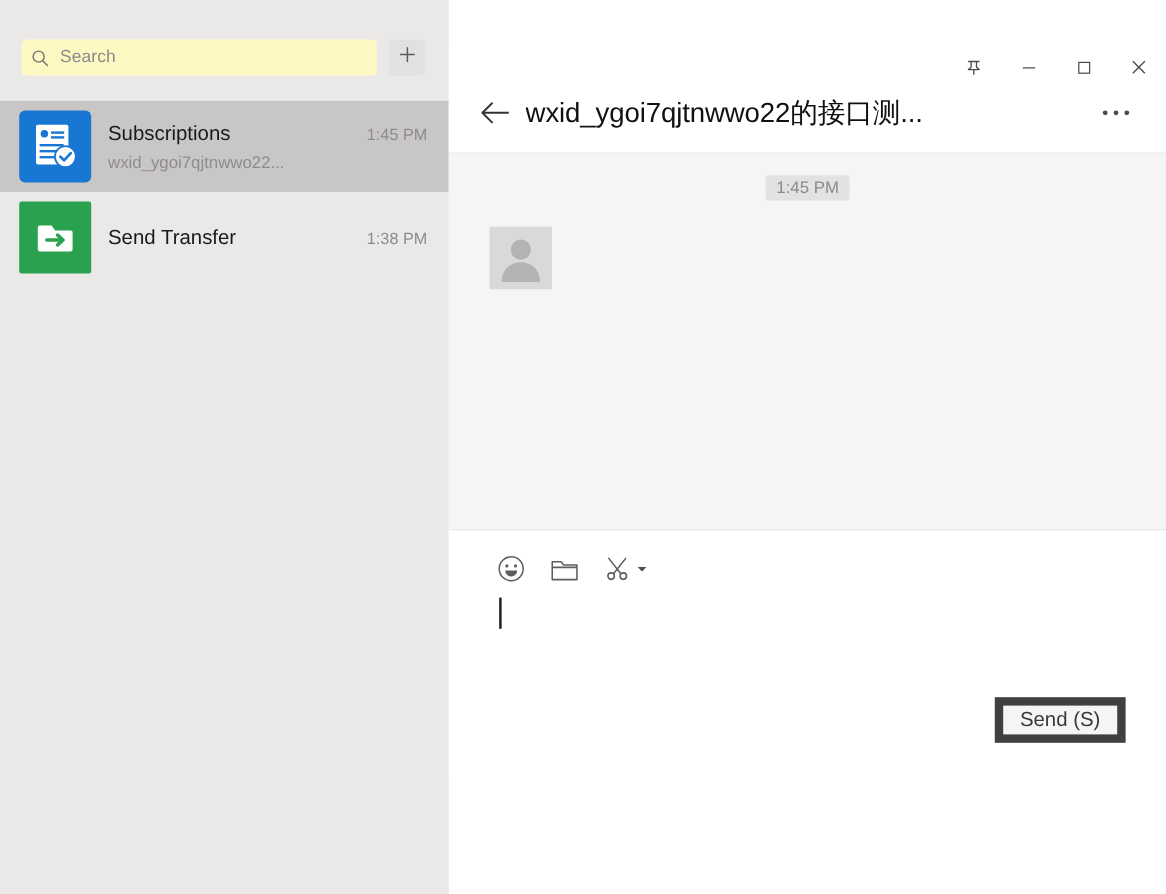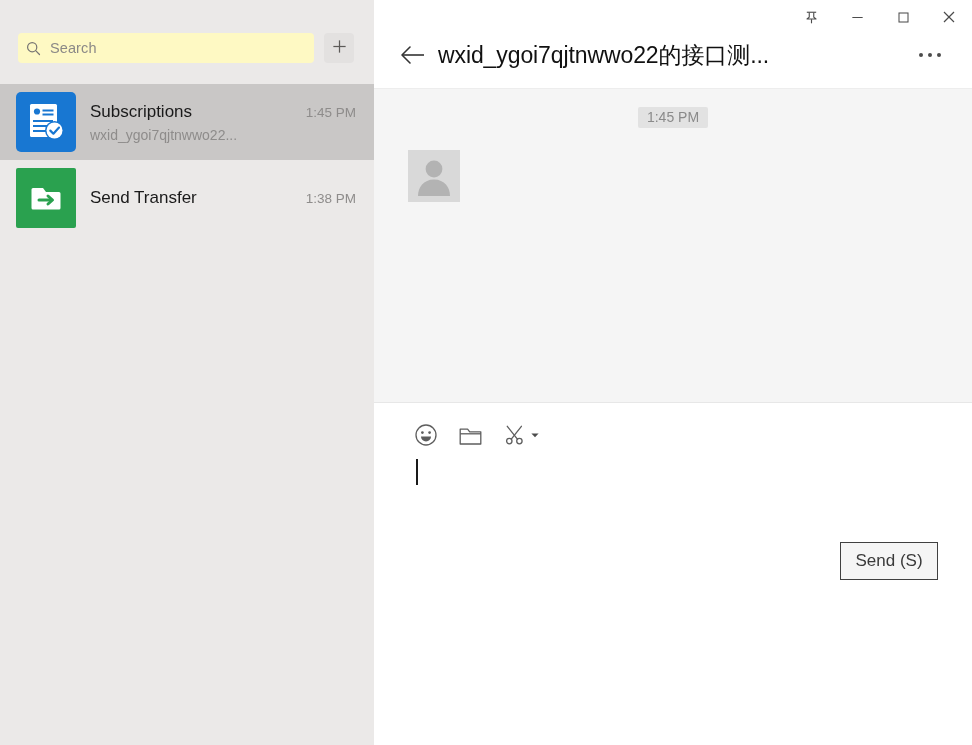--- a/index.html
+++ b/index.html
@@ -138,20 +138,21 @@
   .conv-item.single .conv-body { gap: 0; }
 
   
   .chat {
     position: relative;
     flex: 1 1 auto;
     height: 604px;
     background: #ffffff;
     display: flex;
     flex-direction: column;
+    margin-top: 39px;
   }
 
   .titlebar {
     position: absolute;
     top: 0; right: 0;
     height: 34px;
     display: flex;
     align-items: center;
     gap: 0px;
     z-index: 5;
@@ -322,21 +323,21 @@
     display: flex;
     align-items: flex-start;
     justify-content: flex-end;
     padding: 0 34px 0 0;
   }
 
   .send-btn {
     min-width: 98px;
     height: 38px;
     background: #f5f5f5;
-    border: 1px solid #404040;
+    border: 7px solid #404040;
     color: #3a3a3a;
     font-size: 17px;
     display: flex;
     align-items: center;
     justify-content: center;
     font-family: "Liberation Sans", sans-serif;
     padding: 0 14px;
   }
 </style>
 </head>

